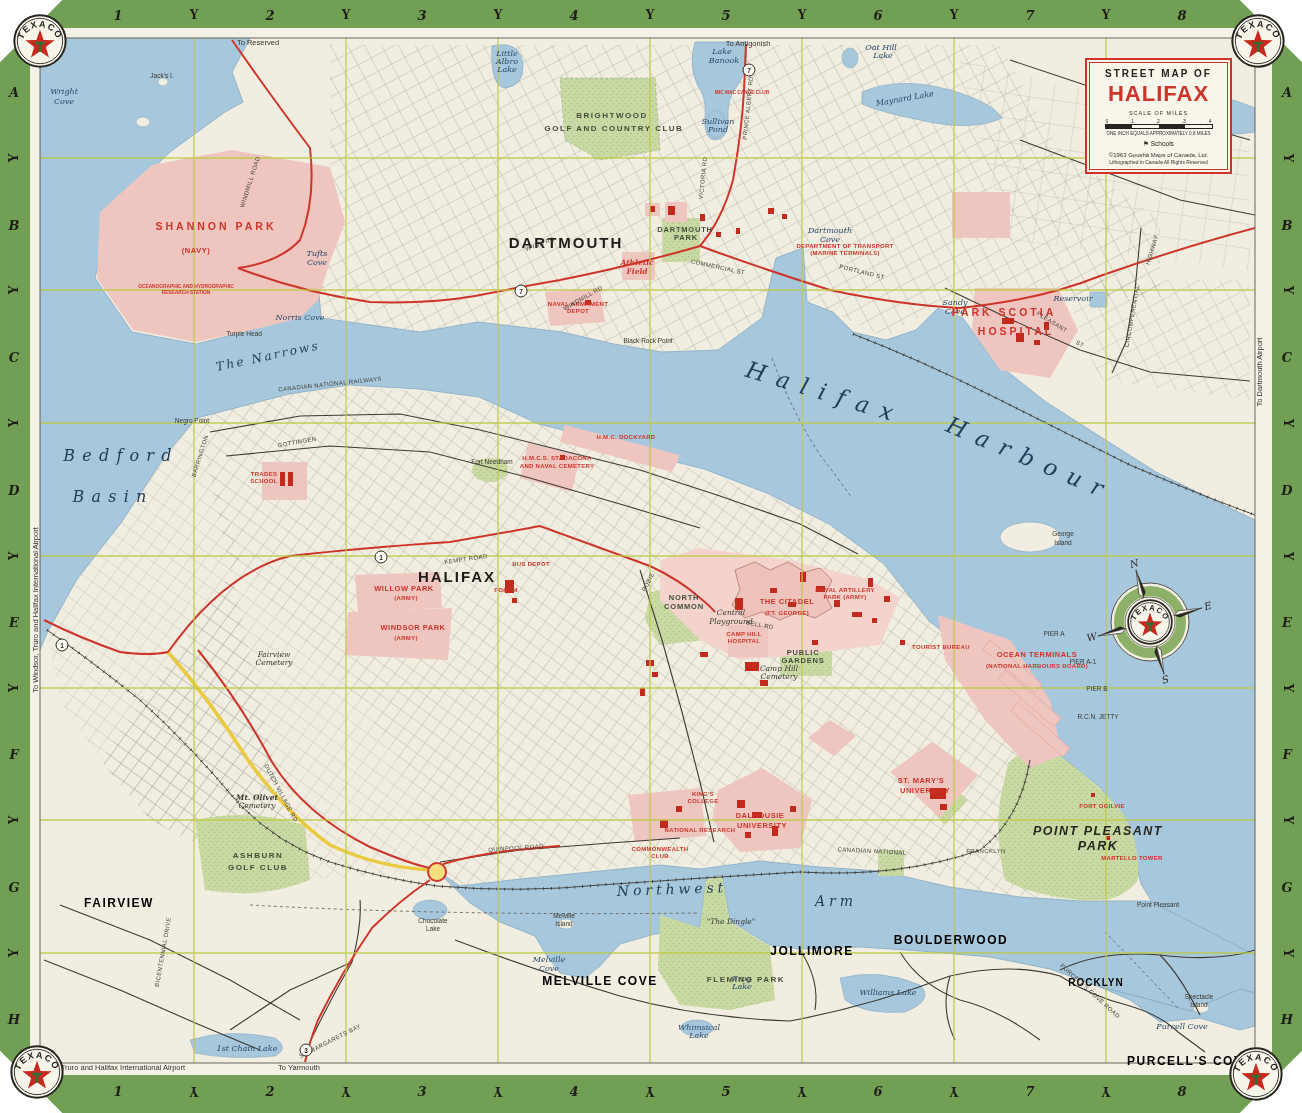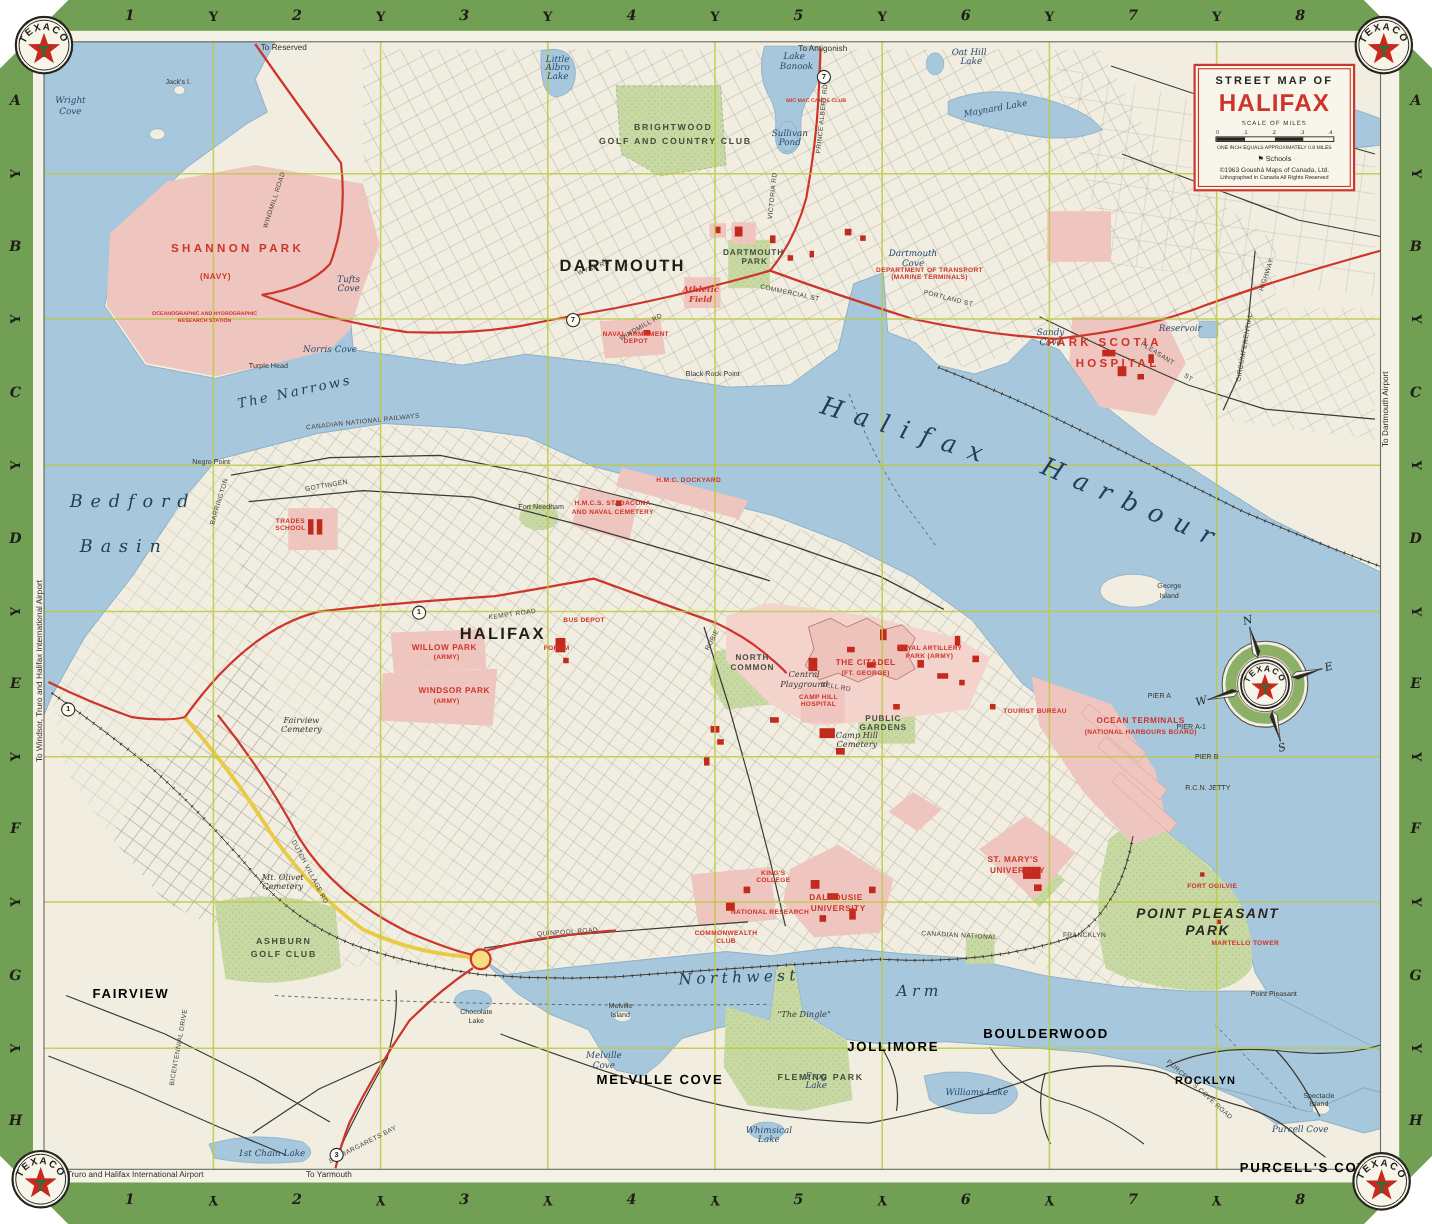--- a/index.html
+++ b/index.html
@@ -394,21 +394,21 @@
       <span class="ml c-psm" style="left: 803px; top: 661px; transform: translate(-50%, -50%);">GARDENS</span>
       <span class="ml c-pit" style="left: 1098px; top: 831px; transform: translate(-50%, -50%);">POINT PLEASANT</span>
       <span class="ml c-pit" style="left: 1098px; top: 846px; transform: translate(-50%, -50%);">PARK</span>
       <span class="ml c-xsit" style="left: 719px; top: 922px; transform: translate(-50%, -50%);">"The Dingle"</span>
       <span class="ml c-xsit" style="left: 719px; top: 613px; transform: translate(-50%, -50%);">Central</span>
       <span class="ml c-xsit" style="left: 719px; top: 622px; transform: translate(-50%, -50%);">Playground</span>
       <span class="ml c-xsit" style="left: 767px; top: 669px; transform: translate(-50%, -50%);">Camp Hill</span>
       <span class="ml c-xsit" style="left: 767px; top: 677px; transform: translate(-50%, -50%);">Cemetery</span>
       <span class="ml c-xsit" style="left: 262px; top: 655px; transform: translate(-50%, -50%);">Fairview</span>
       <span class="ml c-xsit" style="left: 262px; top: 663px; transform: translate(-50%, -50%);">Cemetery</span>
-      <span class="ml c-xsit" style="left: 245px; top: 798px; transform: translate(-50%, -50%);">Mt. Olivet</span>
+      <span class="ml c-xsit" style="left: 245px; top: 798px; transform: translate(-50%, -50%); font-weight: bold;">Mt. Olivet</span>
       <span class="ml c-xsit" style="left: 245px; top: 806px; transform: translate(-50%, -50%);">Cemetery</span>
       <span class="ml c-edge" style="left: 258px; top: 43px; transform: translate(-50%, -50%);">To Reserved</span>
       <span class="ml c-edge" style="left: 748px; top: 44px; transform: translate(-50%, -50%);">To Antigonish</span>
       <span class="ml c-edge" style="left: 118px; top: 1068px; transform: translate(-50%, -50%);">To Truro and Halifax International Airport</span>
       <span class="ml c-edge" style="left: 299px; top: 1068px; transform: translate(-50%, -50%);">To Yarmouth</span>
       <span class="ml c-edge" style="left: 36px; top: 610px; transform: translate(-50%, -50%) rotate(-90deg);">To Windsor, Truro and Halifax International Airport</span>
       <span class="ml c-edge" style="left: 1260px; top: 372px; transform: translate(-50%, -50%) rotate(-90deg);">To Dartmouth Airport</span>
       <span class="ml c-st" style="left: 583px; top: 298px; transform: translate(-50%, -50%) rotate(-30deg);">WINDMILL  RD</span>
       <span class="ml c-st" style="left: 250px; top: 182px; transform: translate(-50%, -50%) rotate(-72deg);">WINDMILL  ROAD</span>
       <span class="ml c-st" style="left: 540px; top: 244px; transform: translate(-50%, -50%) rotate(-20deg);">WYSE  RD</span>

